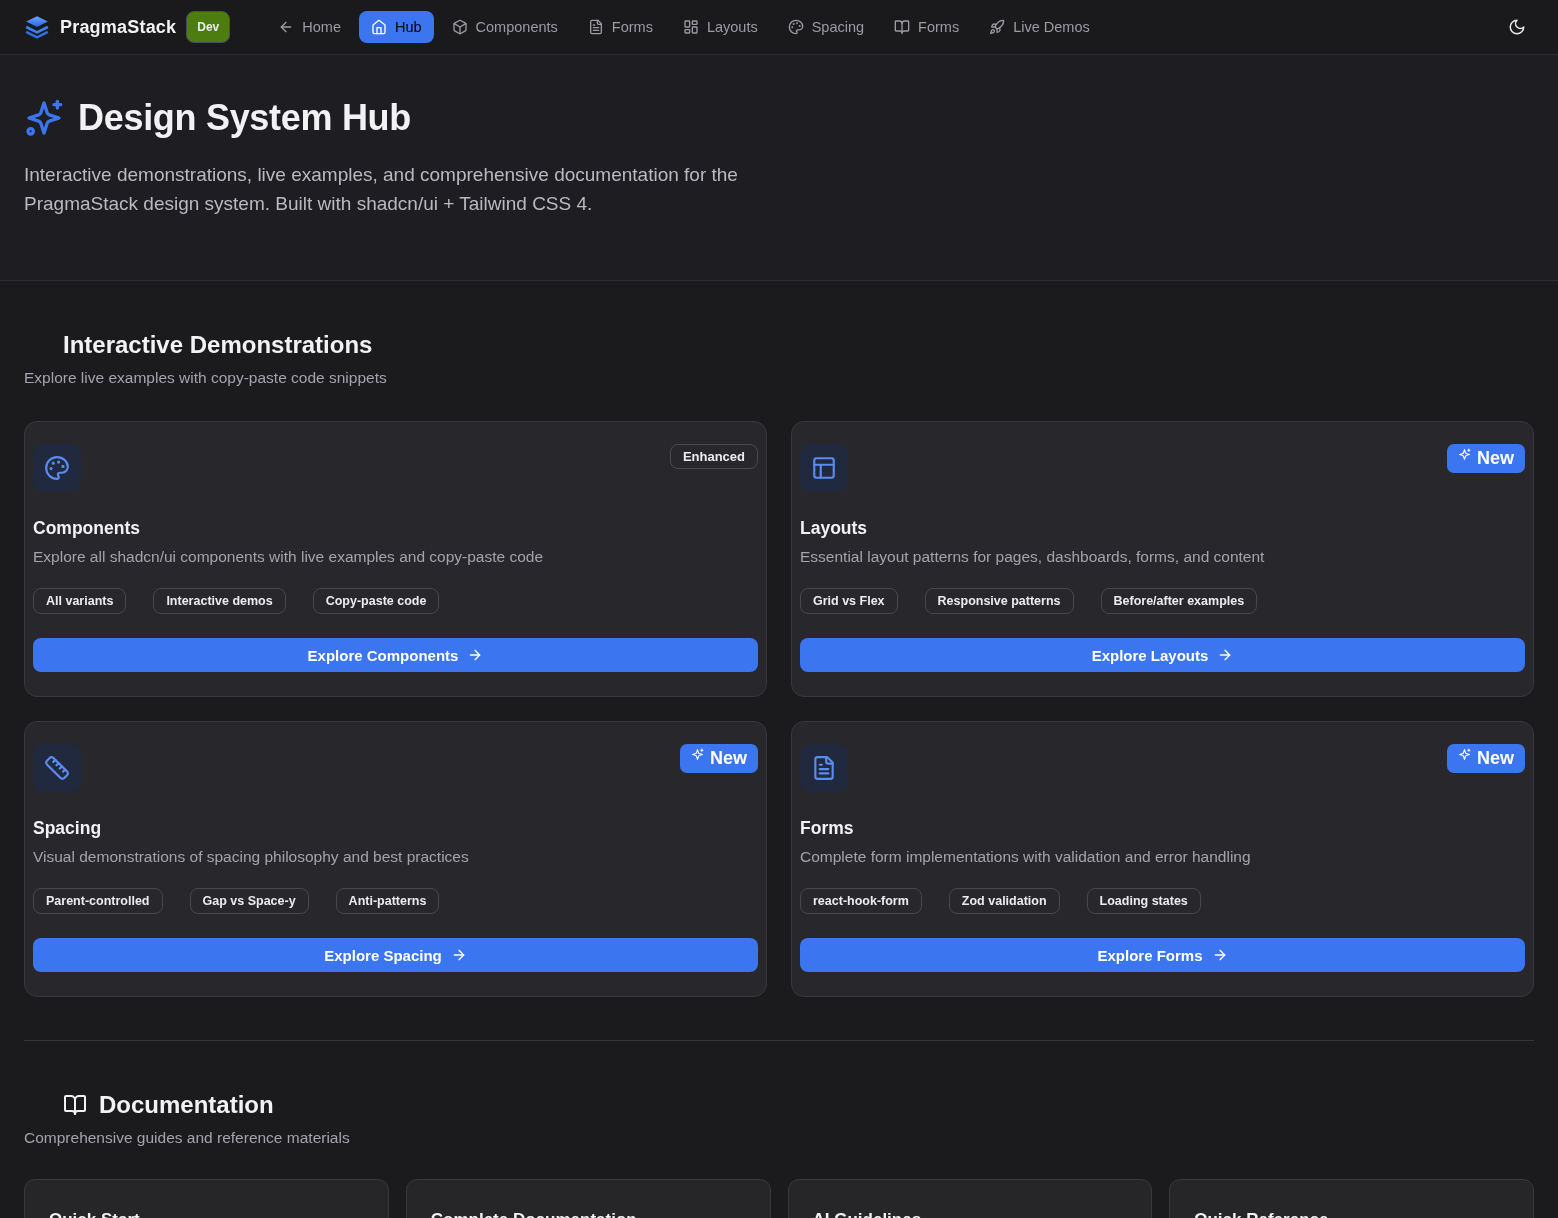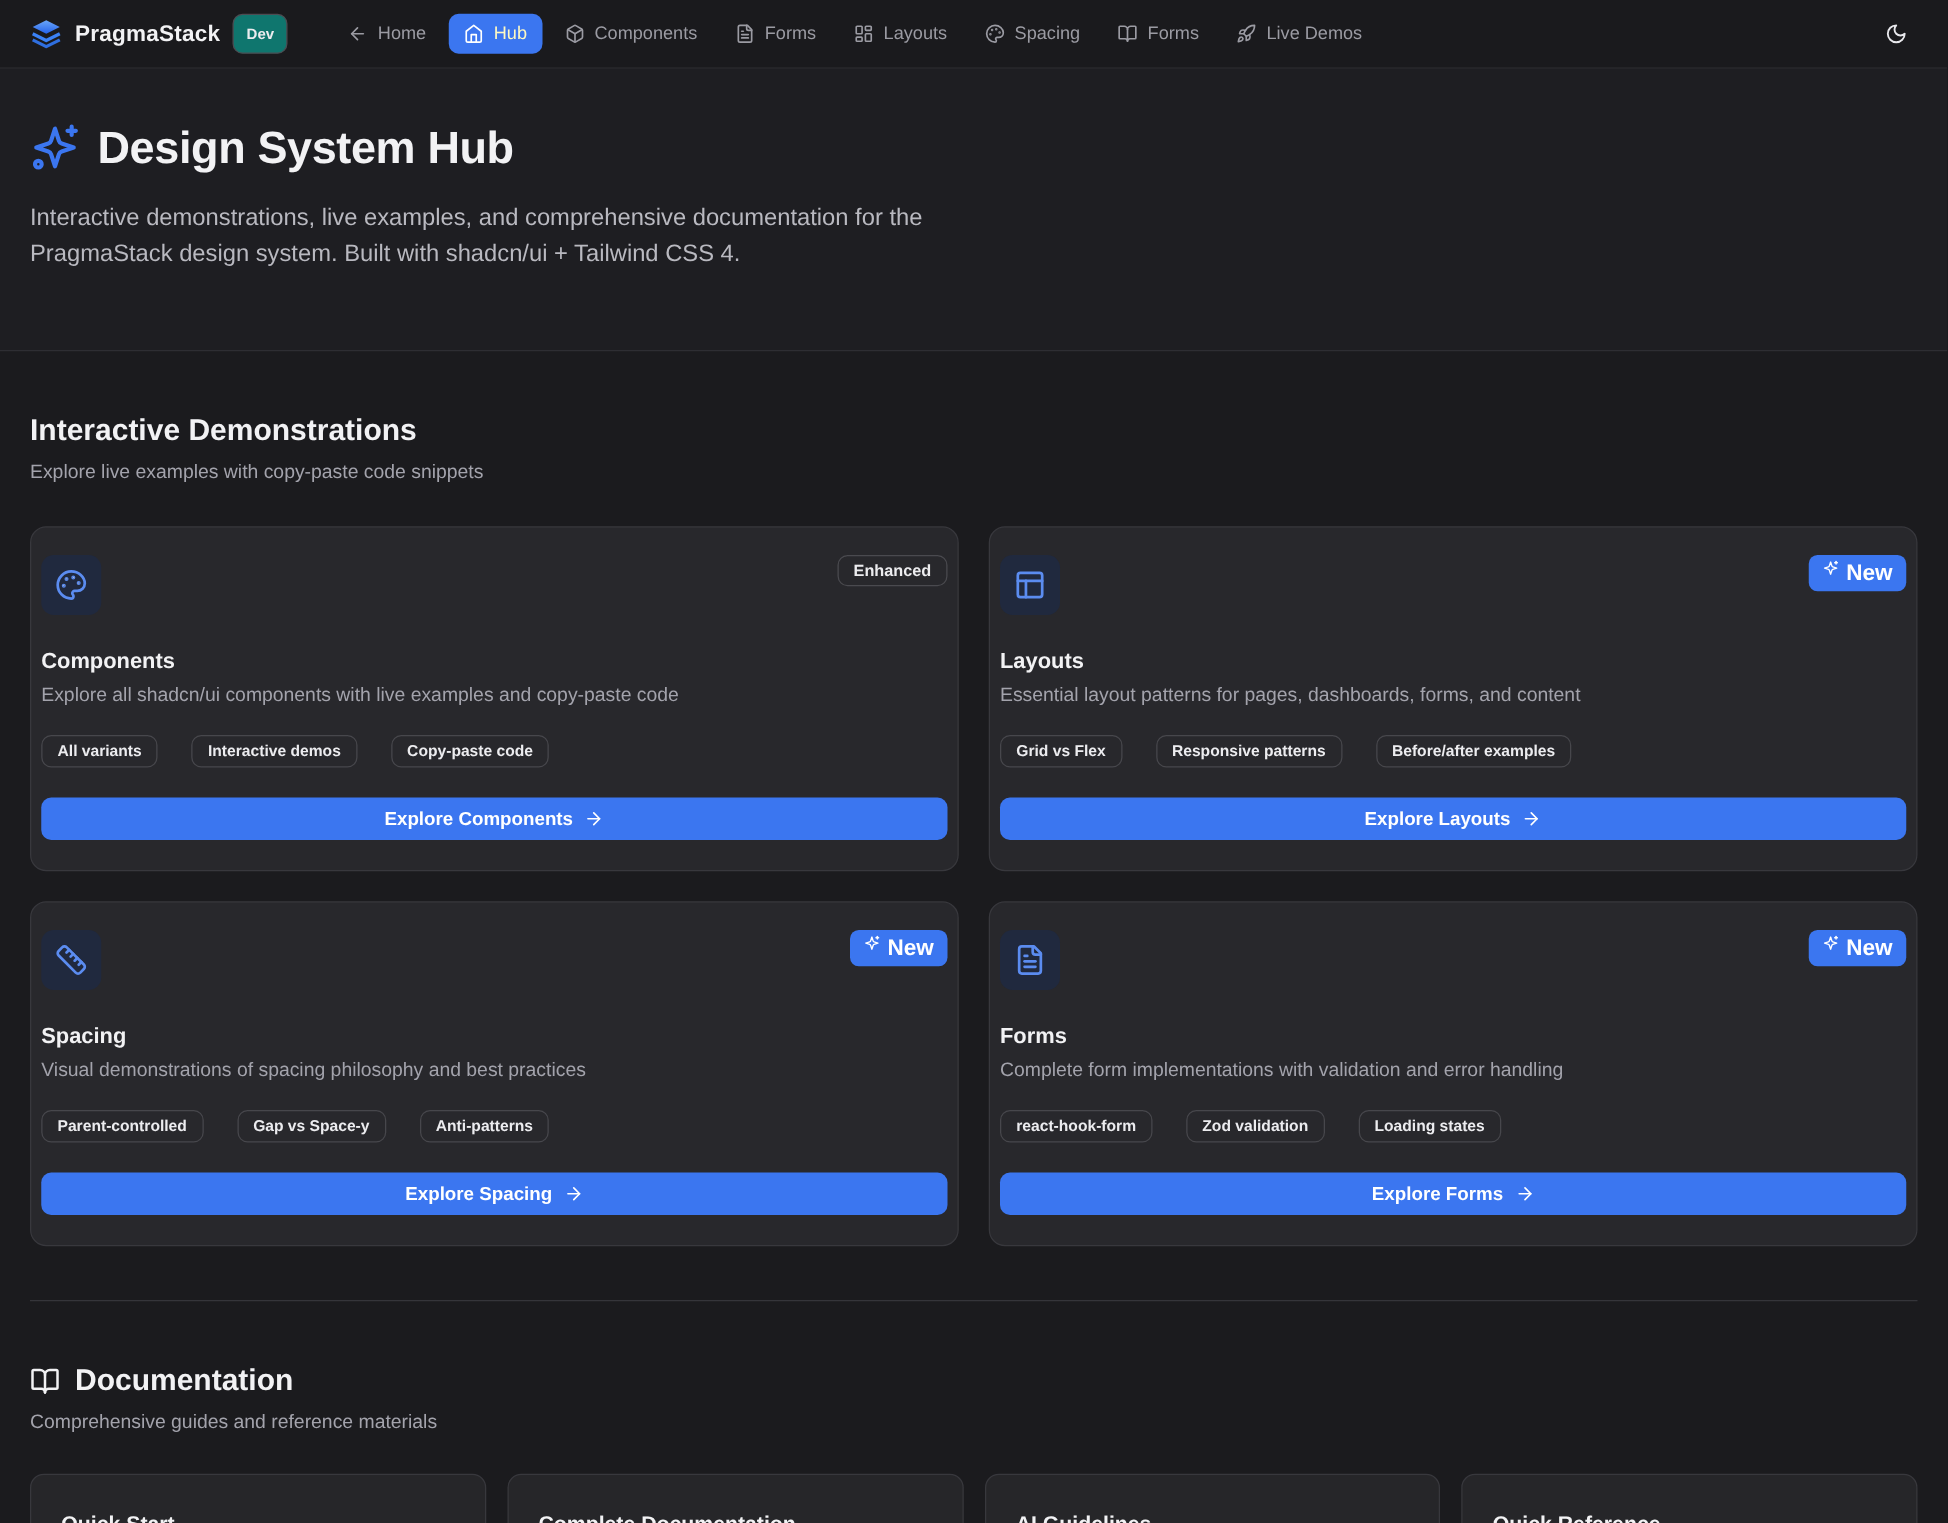--- a/index.html
+++ b/index.html
@@ -21,52 +21,52 @@
 
   
   .topbar {
     height:55px; background:#1a1a1d; border-bottom:1px solid #2e2e33;
     display:flex; align-items:center; padding:0 24px;
   }
   .brand { display:flex; align-items:center; gap:10px; cursor:pointer; }
   .brand-name { font-size:18px; font-weight:700; letter-spacing:.2px; }
   .dev-badge {
     font-size:12px; font-weight:700; color:#ececef;
-    border:1px solid #4c4c52; background:#0f766e;
+    border:1px solid #4c4c52; background:#4d7c0f;
     padding:8px 10px; border-radius:8px;
   }
   .nav { display:flex; align-items:center; gap:6px; margin-left:36px; }
   .nav-item {
     display:flex; align-items:center; gap:8px;
     font-size:14.5px; color:#9b9ba3; padding:8px 12px; border-radius:8px;
     cursor:pointer; white-space:nowrap;
   }
   .nav-item svg { stroke:#9b9ba3; }
-  .nav-item.active { background:var(--accent); color:#fef9c3; }
+  .nav-item.active { background:var(--accent); color:#000000; }
   .nav-item.active svg { stroke:#fff; }
   .topbar-right { margin-left:auto; }
   .icon-btn { background:none; border:none; cursor:pointer; padding:8px; display:flex; }
 
   
   .hero {
     background:#1e1e22; border-bottom:1px solid #2e2e33;
     padding:42px 24px 62px;
   }
   .hero-title-row { display:flex; align-items:center; gap:14px; }
   .hero h1 { font-size:36px; font-weight:700; letter-spacing:-.3px; }
   .hero p {
     margin-top:22px; font-size:19px; line-height:1.5;
     color:#b9b9c0; max-width:745px;
   }
 
   
   .content { padding:0 24px; }
   .section-head { margin-top:50px; }
   .section-head h2 {
-    font-size:24px; font-weight:700; display:flex; align-items:center; gap:12px;
+    font-size:24px; font-weight:700; display:flex; align-items:center; gap:12px;margin-left:39px;
   }
   .section-head .sub { margin-top:10px; font-size:15.5px; color:var(--muted); }
 
   
   .demo-grid {
     margin-top:34px;
     display:grid; grid-template-columns:1fr 1fr; gap:24px;
   }
   .demo-card {
     background:var(--card-bg); border:1px solid var(--card-border);

